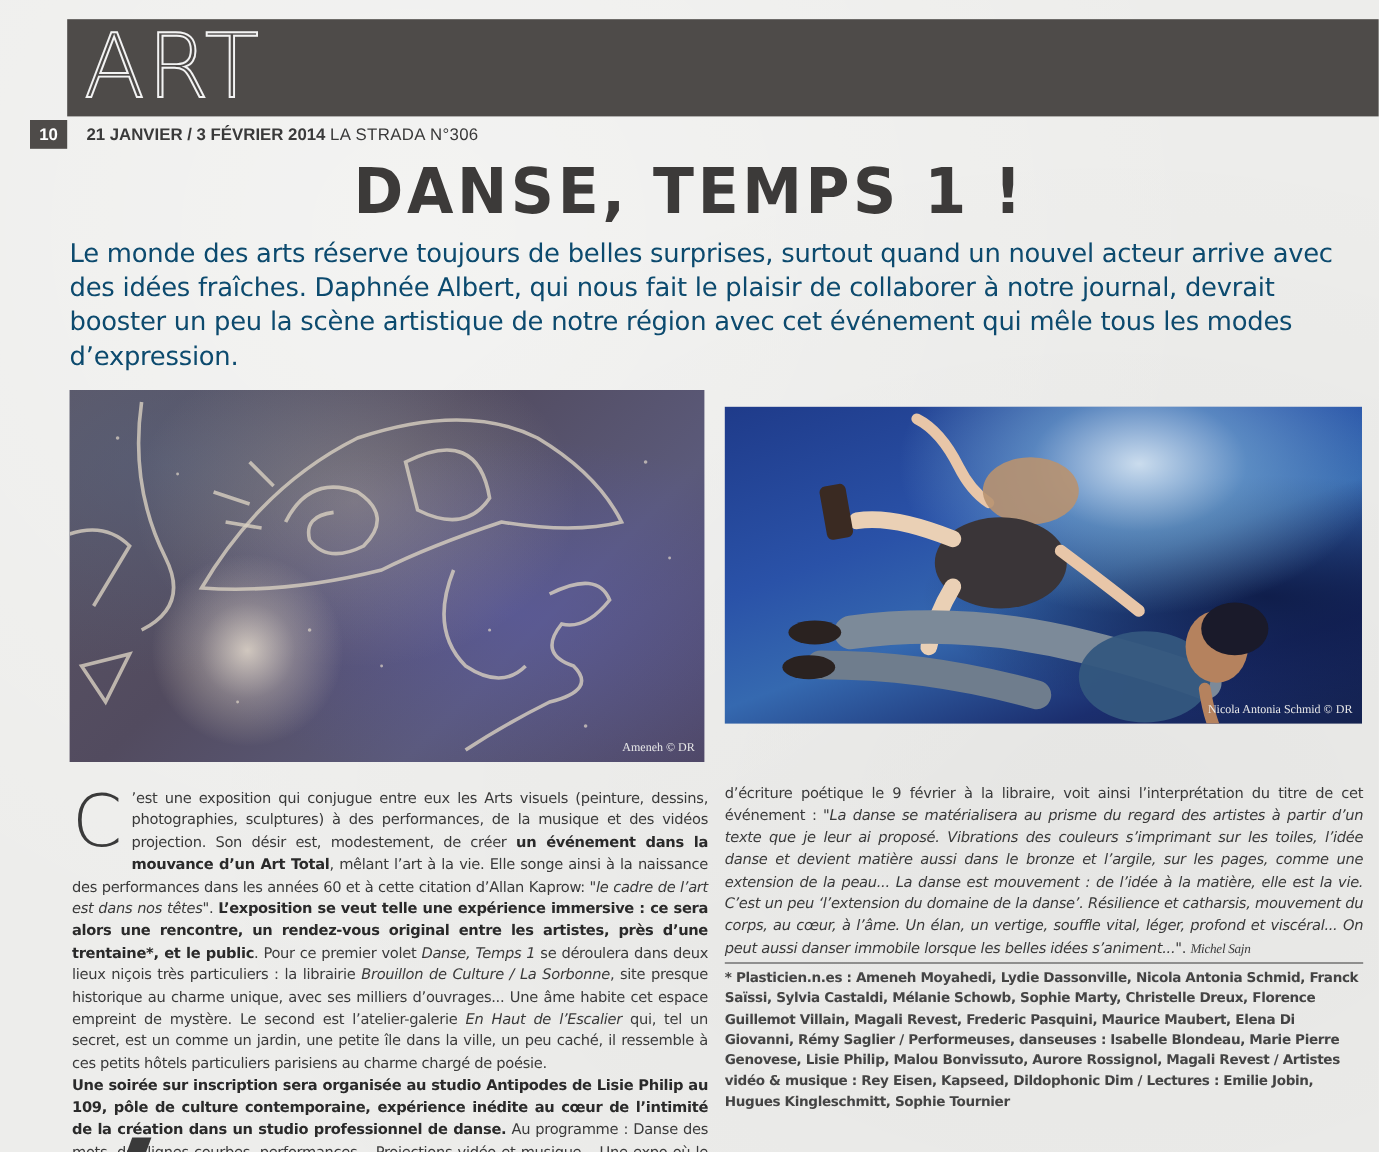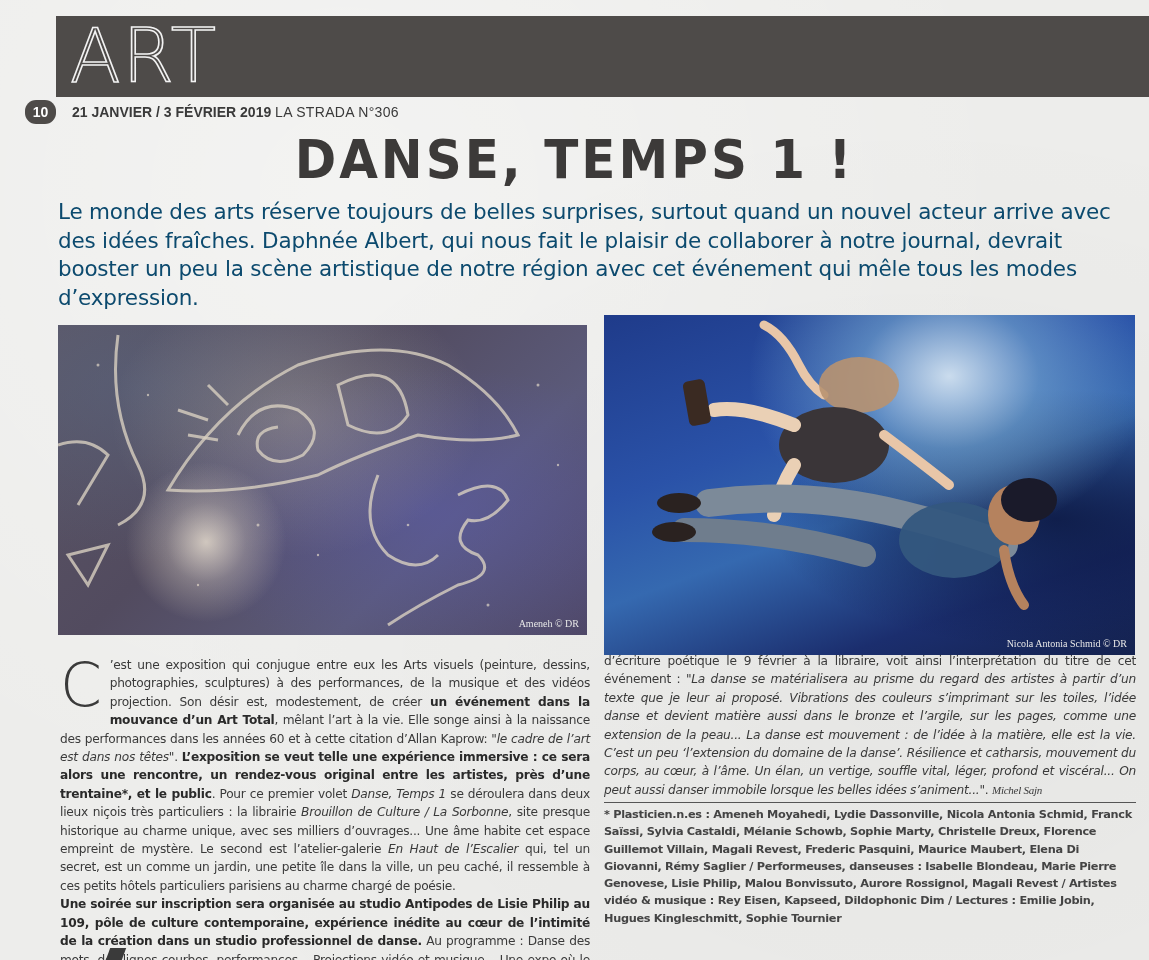--- a/index.html
+++ b/index.html
@@ -29,21 +29,21 @@
     font-size: 74px; line-height: 81px;
     color: transparent;
     -webkit-text-stroke: 1.6px #f3f3f3;
     letter-spacing: 2px;
     text-align: center;
   }
   .page-num {
     position: absolute; left: 25px; top: 100px; width: 31px; height: 24px;
     background: #4e4b49; color: #fff;
     font-family: "Liberation Sans", sans-serif; font-weight: bold;
-    font-size: 14px; line-height: 24px; text-align: center; border-radius: 11px;
+    font-size: 14px; line-height: 24px; text-align: center;
   }
   .issue-line {
     position: absolute; left: 72px; top: 102px;
     font-family: "Liberation Sans", sans-serif; font-size: 14px; line-height: 20px;
     color: #3a3a3a; white-space: nowrap;
   }
   .issue-line .date { font-weight: bold; }
   .issue-line .pub { font-weight: normal; letter-spacing: 0.3px; }
 
   .headline {
@@ -66,21 +66,21 @@
   .photo-left {
     left: 58px; top: 325px; width: 529px; height: 310px;
     background:
       radial-gradient(circle at 28% 70%, rgba(230,220,205,0.85) 0, rgba(200,190,180,0.4) 40px, transparent 80px),
       radial-gradient(ellipse at 45% 30%, rgba(200,190,175,0.35), transparent 45%),
       radial-gradient(ellipse at 70% 60%, rgba(90,90,170,0.55), transparent 55%),
       radial-gradient(ellipse at 15% 20%, rgba(90,110,140,0.4), transparent 50%),
       linear-gradient(135deg, #5b5564 0%, #524b5f 40%, #5b5a7a 70%, #4f4868 100%);
   }
   .photo-right {
-    left: 604px; top: 315px; width: 531px; height: 340px;
+    left: 604px; top: 339px; width: 531px; height: 264px;
     background:
       radial-gradient(ellipse at 65% 18%, rgba(220,235,245,0.9) 0, rgba(120,170,210,0.6) 90px, transparent 200px),
       radial-gradient(ellipse at 85% 60%, rgba(10,20,60,0.8), transparent 45%),
       linear-gradient(160deg, #1f3b8a 0%, #2a52a8 35%, #3569b0 55%, #1b2e6e 80%, #14224f 100%);
   }
   .photo svg { position: absolute; inset: 0; }
   .credit {
     position: absolute; bottom: 6px; right: 8px;
     font-family: "Liberation Serif", serif; font-size: 10px; color: #e8e8e8;
   }
@@ -118,21 +118,21 @@
 </style>
 </head>
 <body>
 
 <div class="paper-grain"></div>
 
 <div class="section-bar"></div>
 <div class="section-title">ART</div>
 <div class="page-num">10</div>
 <div class="issue-line">
-  <span class="date">21 JANVIER / 3 FÉVRIER 2019</span>
+  <span class="date">21 JANVIER / 3 FÉVRIER 2014</span>
   <span class="pub">LA STRADA N°306</span>
 </div>
 
 <h1 class="headline">DANSE, TEMPS 1 !</h1>
 <p class="lede">Le monde des arts réserve toujours de belles surprises, surtout quand un nouvel acteur arrive avec des idées fraîches. Daphnée Albert, qui nous fait le plaisir de collaborer à notre journal, devrait booster un peu la scène artistique de notre région avec cet événement qui mêle tous les modes d’expression.</p>
 
 <div class="photo photo-left" title="Abstract painting with pale swirling lines on purple-blue background">
   <svg width="529" height="310" viewBox="0 0 529 310">
     <g fill="none" stroke="#d8cfc0" stroke-opacity="0.8" stroke-width="3">
       <path d="M110 165 Q160 80 240 40 Q330 10 390 40 Q440 70 460 110 Q420 120 360 110 Q300 130 260 150 Q180 170 110 165 Z"></path>

